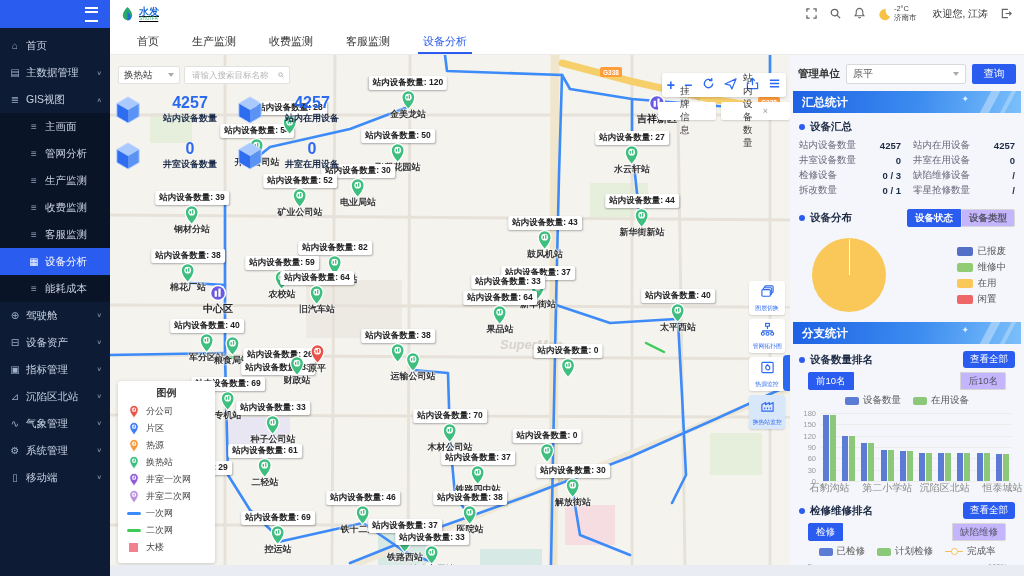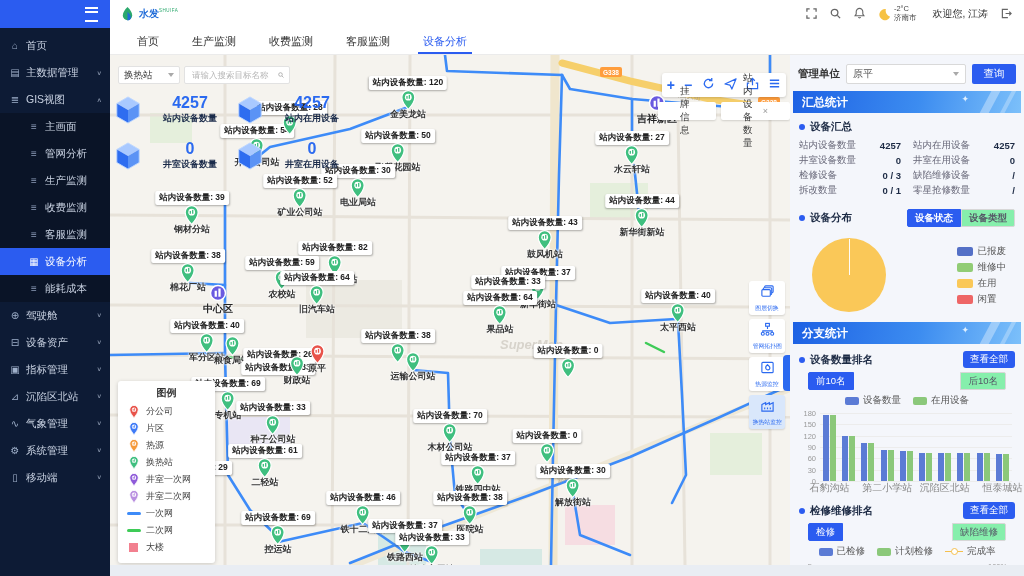--- a/index.html
+++ b/index.html
@@ -14,21 +14,21 @@
   .menu-item{height:27px;display:flex;align-items:center;padding:0 8px;color:#c9d2e2;font-size:10.5px;cursor:pointer;}
   .menu-item .ic{width:14px;margin-right:4px;font-size:10px;text-align:center;color:#9fb0ca;}
   .menu-item .chev{margin-left:auto;font-size:7.5px;color:#8a97ad;transform:scaleY(.8);}
   .menu-item.lvl1{padding-left:27px;background:#0a1427;}
   .menu-item.lvl1 .ic{color:#8c9cb8;}
   .menu-item.active{background:#2b5cf0;color:#fff;}
   .menu-item.active .ic{color:#fff;}
   
   .header{position:absolute;left:110px;top:0;width:914px;height:28px;background:#fff;display:flex;align-items:center;padding:0 12px 0 10px;box-sizing:border-box;z-index:20;}
   .logo-wrap{display:flex;align-items:center;gap:4px;}
-  .logo-txt{display:flex;flex-direction:row;line-height:1;}
+  .logo-txt{display:flex;flex-direction:column;line-height:1;text-decoration:underline;}
   .logo-cn{font-size:10px;font-weight:bold;color:#1f6bd8;}
   .logo-en{font-size:4.5px;color:#2aa86c;letter-spacing:.5px;}
   .app-title{font-size:12px;font-weight:bold;color:#111;margin-left:7px;}
   .header-right{margin-left:auto;display:flex;align-items:center;gap:13px;}
   .weather{display:flex;align-items:center;gap:3px;}
   .weather-txt{display:flex;flex-direction:column;line-height:1.15;font-size:7.5px;color:#444;}
   .welcome{font-size:10px;color:#333;margin-left:3px;}
   
   .tabbar{position:absolute;left:110px;top:28px;width:914px;height:27px;background:#fff;border-bottom:1px solid #ebebeb;display:flex;align-items:center;padding-left:27px;gap:33px;box-sizing:border-box;z-index:19;}
   .tab{font-size:11px;color:#333;height:100%;display:flex;align-items:center;position:relative;cursor:pointer;}
@@ -79,21 +79,21 @@
   .sec-header::before{content:"";position:absolute;right:12px;top:-4px;width:4px;height:34px;background:rgba(255,255,255,.28);transform:rotate(28deg);}
   .spark{position:absolute;right:52px;top:3px;color:#dff0ff;font-size:9px;}
   .sub-row{display:flex;align-items:center;padding:7px 9px 3px;font-weight:bold;color:#1d2b45;font-size:10.5px;}
   .dot{width:6px;height:6px;border-radius:50%;background:#2b5cf0;margin-right:5px;flex:0 0 auto;}
   .sum-grid{padding:1px 9px 4px;}
   .sum-row{display:flex;height:15px;align-items:center;gap:12px;}
   .sum-cell{flex:1;display:flex;justify-content:space-between;align-items:center;}
   .sum-cell .sl{font-size:9.5px;color:#667;}
   .sum-cell .sv{font-size:9.5px;font-weight:bold;color:#1d2b45;}
   .toggles{display:flex;margin-left:auto;}
-  .toggle{height:16px;padding:0 7px;font-size:9.5px;display:flex;align-items:center;border:1px solid #d7d7d7;background:#86efac;color:#556;cursor:pointer;}
+  .toggle{height:16px;padding:0 7px;font-size:9.5px;display:flex;align-items:center;border:1px solid #d7d7d7;background:#c4b5fd;color:#556;cursor:pointer;}
   .toggle:first-child{border-radius:2px 0 0 2px;}
   .toggle:last-child{border-radius:0 2px 2px 0;}
   .toggle.active{background:#2b5cf0;border-color:#2b5cf0;color:#fff;}
   .pie-wrap{display:flex;align-items:center;padding:8px 12px 10px;}
   .pie{width:74px;height:74px;border-radius:50%;background:#fac858;position:relative;margin-left:10px;flex:0 0 auto;}
   .pie::after{content:"";position:absolute;left:50%;top:1px;width:1px;height:36px;background:rgba(255,255,255,.95);}
   .pie-legend{margin-left:auto;margin-right:6px;}
   .pl-item{display:flex;align-items:center;height:16px;font-size:9.5px;color:#555;}
   .pl-swatch{width:16px;height:9px;border-radius:2px;margin-right:5px;flex:0 0 auto;}
   .rank-row{display:flex;align-items:center;padding:7px 9px 2px;}

